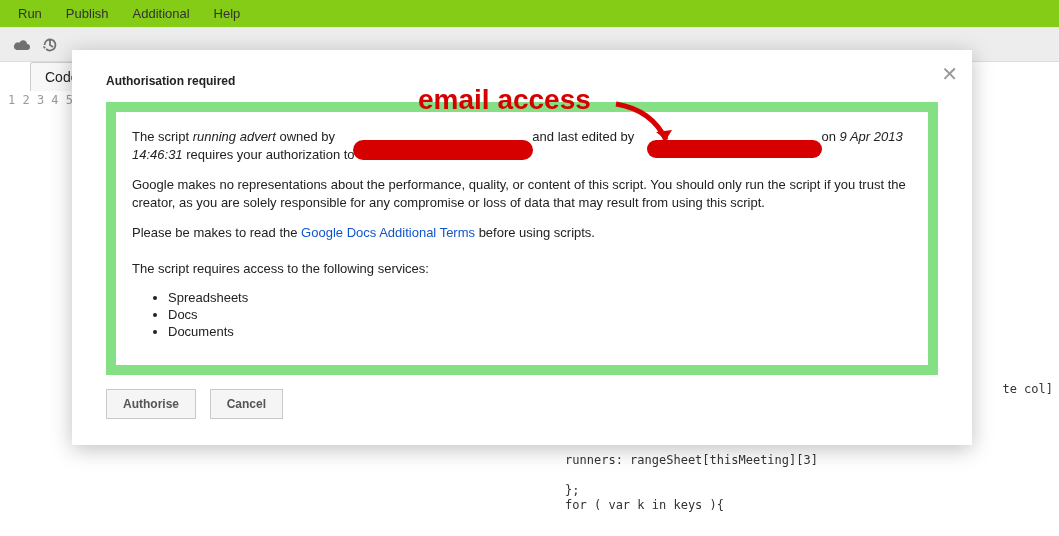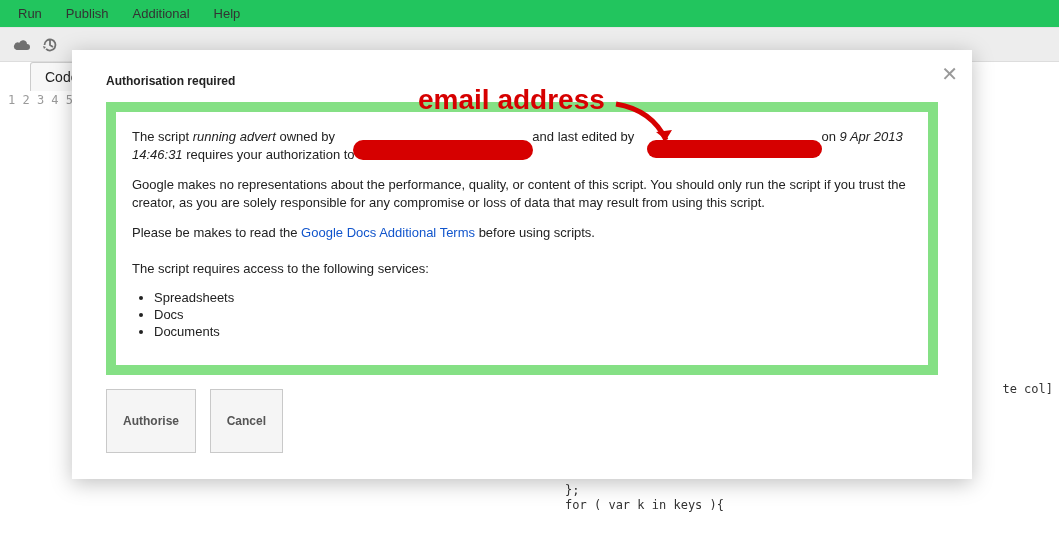--- a/index.html
+++ b/index.html
@@ -9,21 +9,21 @@
     font-size: 13px;
     color: #222;
     background: #f1f1f1;
     width: 1059px;
     height: 536px;
     overflow: hidden;
     position: relative;
   }
   
   .menubar {
-    background: #22c55e;
+    background: #84cc16;
     height: 28px;
     display: flex;
     align-items: center;
     padding-left: 6px;
     border-bottom: 1px solid #e5e5e5;
   }
   .menubar span {
     padding: 4px 12px;
     font-size: 13px;
     color: #333;
@@ -114,26 +114,26 @@
     padding: 16px 16px 24px 16px;
   }
   .green-frame p {
     margin: 0 0 12px 0;
     font-size: 13px;
     line-height: 18px;
   }
   .green-frame em { font-style: italic; }
   .green-frame a { color: #1155cc; text-decoration: none; }
   .green-frame ul { margin: 4px 0 0 22px; padding: 0; }
-  .green-frame li { margin: 2px 0; }
+  .green-frame li { margin: 2px 14px; }
   .btn {
     display: inline-block;
     margin-top: 14px;
     margin-right: 10px;
-    padding: 24px 16px;
+    padding: 7px 16px;
     border: 1px solid #c9c9c9;
     background: #f5f5f5;
     font-size: 12px;
     color: #555;
     font-weight: bold;
     cursor: pointer;
   }
   
   .red1, .red2 {
     position: absolute;
@@ -273,17 +273,17 @@
         <li>Documents</li>
       </ul>
   </div>
   <button class="btn">Authorise</button>
   <button class="btn">Cancel</button>
 </div>
 
 <div class="red1"></div>
 <div class="red2"></div>
 
-<div class="annot">email address</div>
+<div class="annot">email access</div>
 <svg class="arrow" width="70" height="55">
   <path d="M4 4 Q 40 10 54 40" fill="none" stroke="#d60000" stroke-width="5"></path>
   <path d="M54 40 L44 32 L60 30 Z" fill="#d60000"></path>
 </svg>
 
 </body></html>

